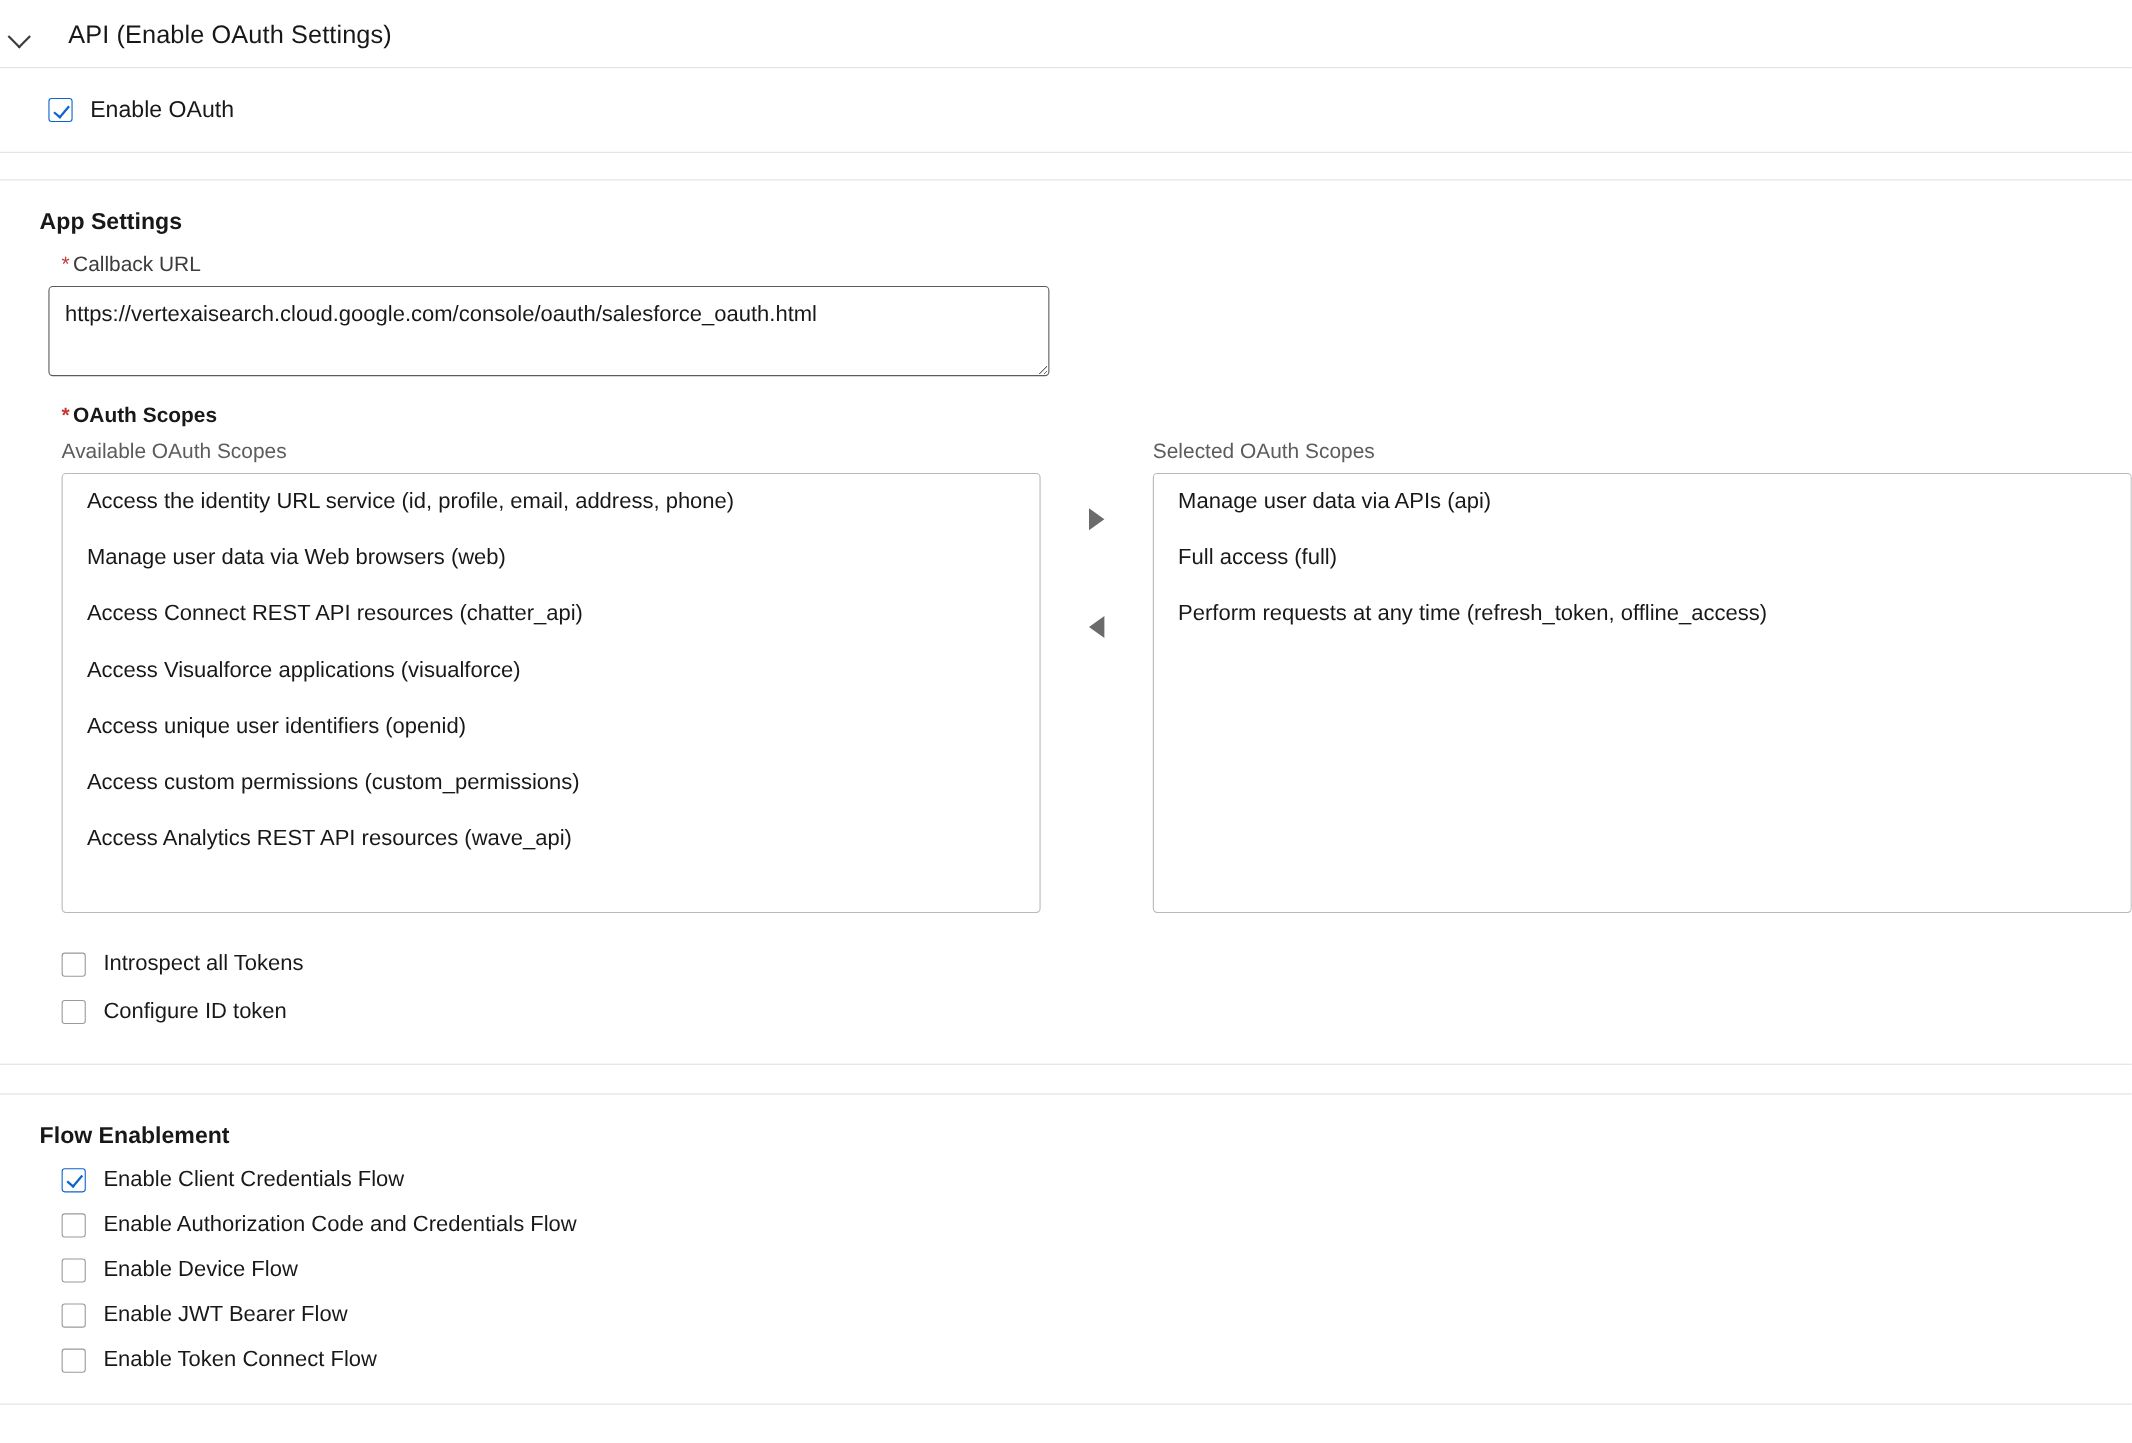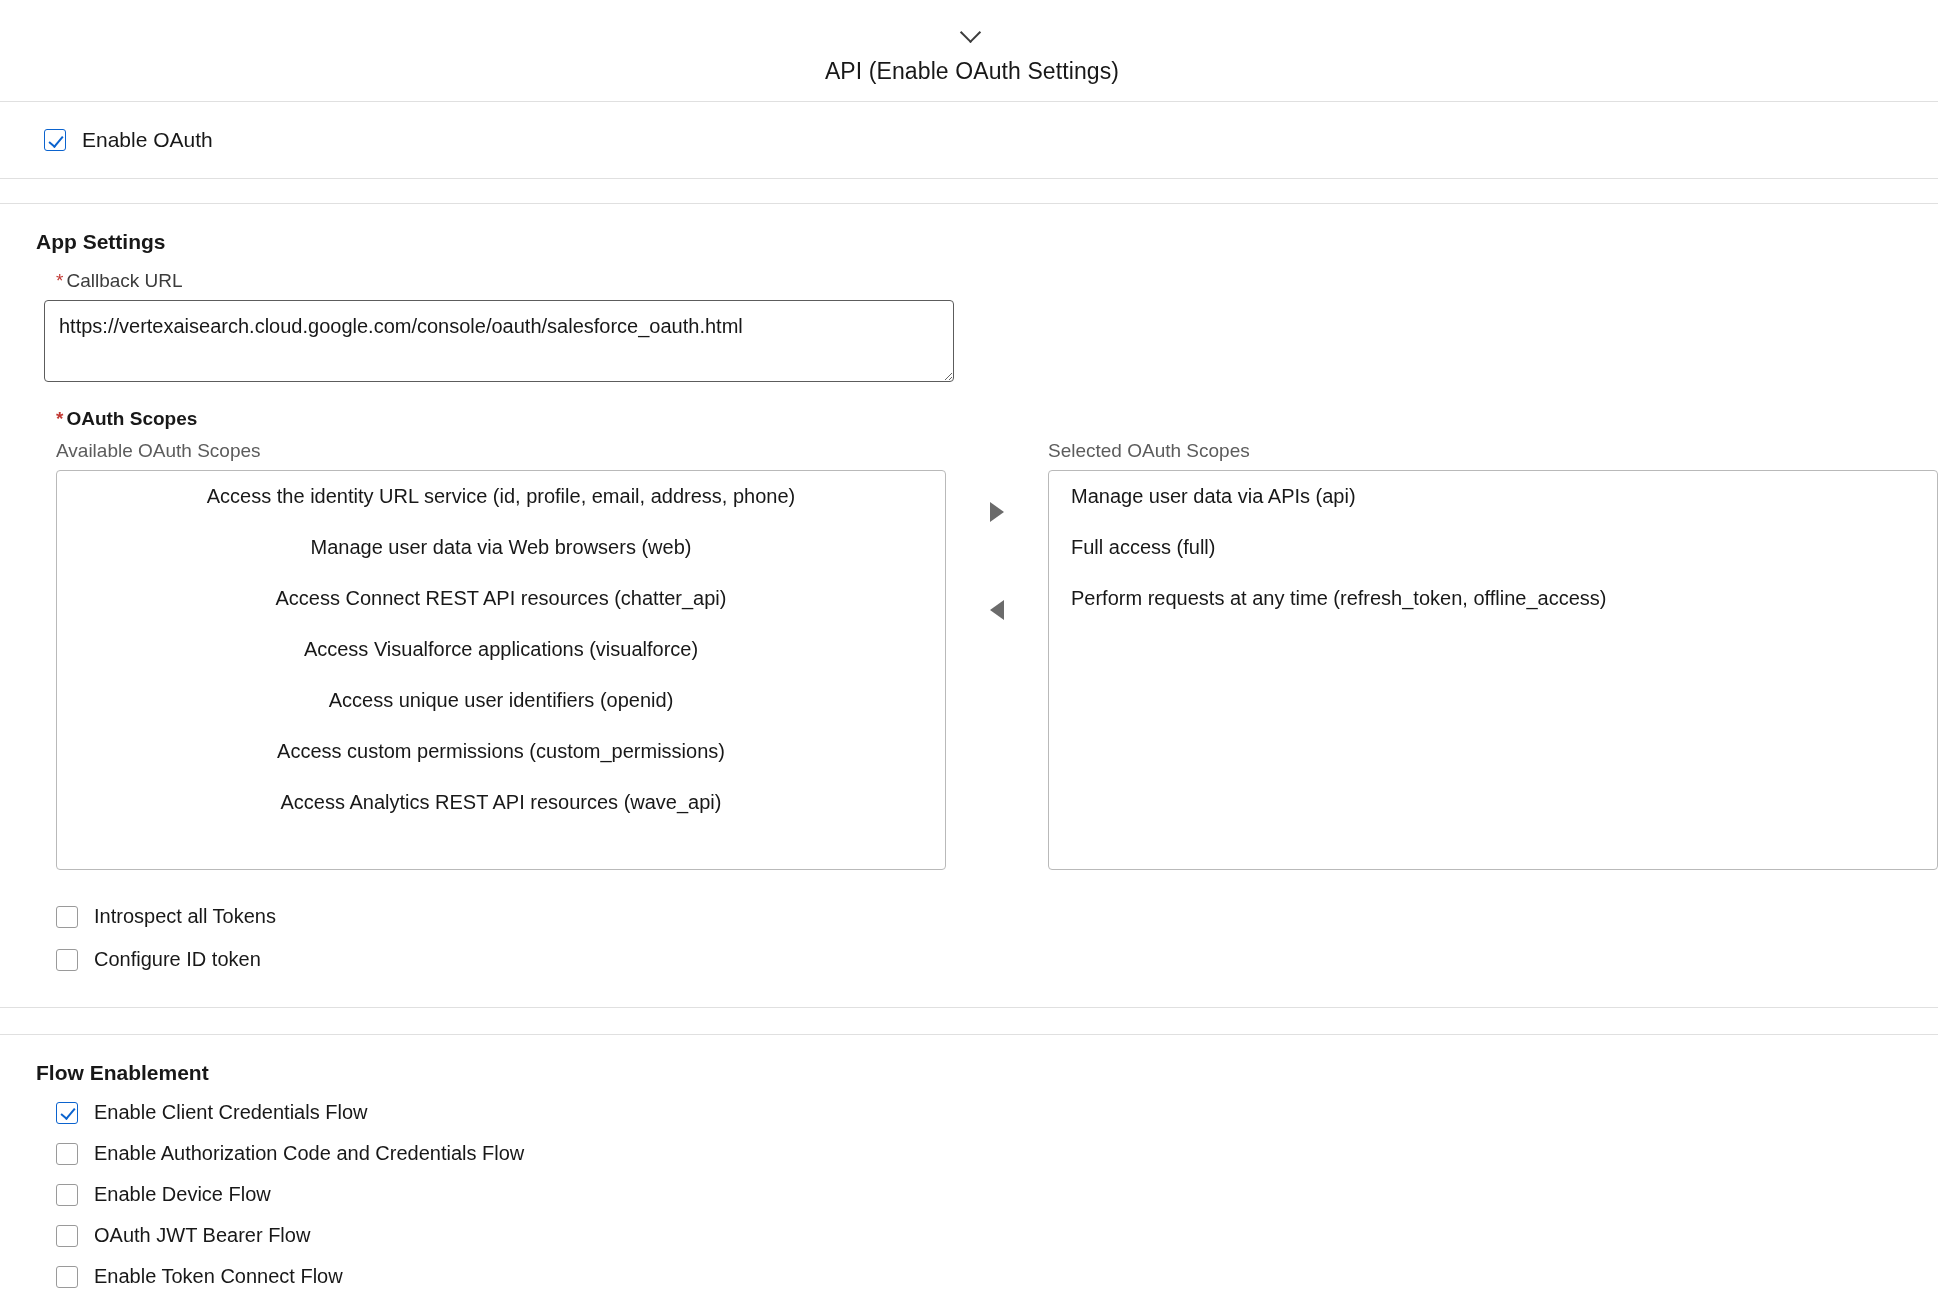--- a/index.html
+++ b/index.html
@@ -19,25 +19,24 @@
     height: 1312px;
     box-sizing: border-box;
     padding: 0 0 0 0;
     position: relative;
   }
 
   
   .api-header {
     display: flex;
     align-items: center;
-    gap: 14px;
+    gap: 30px;
     padding: 18px 0 16px 6px;
     font-size: 24px;
     color: #181818;
-    flex-direction: column;
   }
   .chev {
     width: 26px;
     height: 26px;
     display: inline-block;
     position: relative;
     flex: 0 0 auto;
   }
   .chev::before {
     content: "";
@@ -152,21 +151,21 @@
     color: #5c5c5c;
     margin-bottom: 8px;
   }
   .scope-box {
     box-sizing: border-box;
     border: 1px solid #b9b9b9;
     border-radius: 4px;
     background: #fff;
     overflow: hidden;
   }
-  .scope-box.available { width: 890px; height: 400px; text-align: center; }
+  .scope-box.available { width: 890px; height: 400px; }
   .scope-box.selected  { width: 890px; height: 400px; }
   .scope-item {
     font-size: 20px;
     color: #181818;
     padding: 12px 22px;
     line-height: 1.35;
     cursor: default;
   }
 
   .arrow-col {
@@ -290,21 +289,21 @@
       <div class="cbrow">
         <span class="cb"></span>
         <span class="cb-label">Enable Authorization Code and Credentials Flow</span>
       </div>
       <div class="cbrow">
         <span class="cb"></span>
         <span class="cb-label">Enable Device Flow</span>
       </div>
       <div class="cbrow">
         <span class="cb"></span>
-        <span class="cb-label">OAuth JWT Bearer Flow</span>
+        <span class="cb-label">Enable JWT Bearer Flow</span>
       </div>
       <div class="cbrow">
         <span class="cb"></span>
         <span class="cb-label">Enable Token Connect Flow</span>
       </div>
     </div>
   </div>
 
 </div>
 

